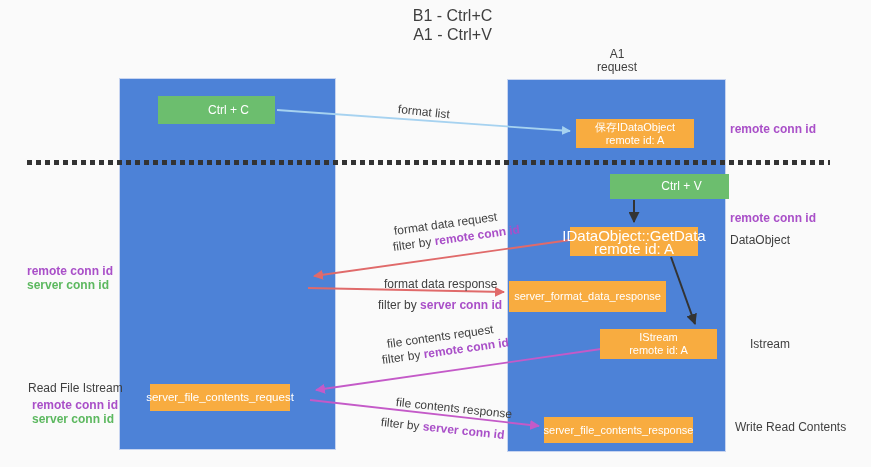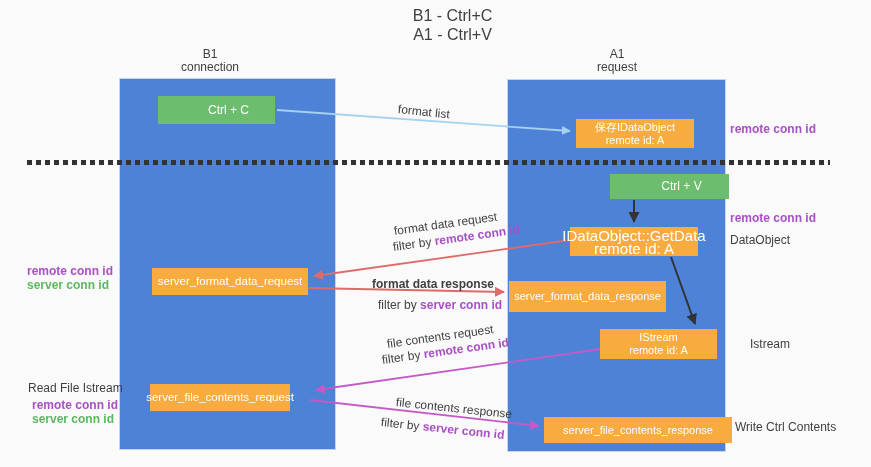--- a/index.html
+++ b/index.html
@@ -31,21 +31,21 @@
   .node.green{background:var(--box-green);padding-left:24px;}
   .node.orange{background:var(--box-orange);}
   .n-ctrl-c{left:158px;top:96px;width:117px;height:28px;font-size:12px;}
   .n-save{left:576px;top:119px;width:118px;height:29px;font-size:11px;}
   .n-ctrl-v{left:574px;top:174px;width:119px;height:25px;font-size:12px;margin-left:36px;}
   .n-getdata{left:570px;top:227px;width:128px;height:29px;font-size:15px;}
   .n-fmt-req{left:152px;top:268px;width:156px;height:27px;}
   .n-fmt-resp{left:509px;top:281px;width:157px;height:31px;font-size:11px;}
   .n-istream{left:600px;top:329px;width:117px;height:30px;font-size:11px;}
   .n-file-req{left:150px;top:384px;width:140px;height:27px;}
-  .n-file-resp{left:544px;top:417px;width:188px;height:26px;font-size:11px;}
+  .n-file-resp{left:544px;top:417px;width:149px;height:26px;font-size:11px;}
 
   .side-label{position:absolute;font-size:12px;white-space:nowrap;color:var(--text-dark);}
   .side-label.purple{color:var(--purple-text);font-weight:bold;}
   .side-label.green{color:var(--green-text);font-weight:bold;}
 
   .flow-label{position:absolute;font-size:12px;white-space:nowrap;color:var(--text-dark);transform-origin:left center;}
   .flow-label .hl-purple{color:var(--purple-text);font-weight:bold;}
   .rot-up{transform:rotate(-8deg);}
   .rot-dn{transform:rotate(6deg);}
 
@@ -60,24 +60,20 @@
 </head>
 <body>
 
 <div class="canvas">
 
   <div class="title">
     <div>B1 - Ctrl+C</div>
     <div>A1 - Ctrl+V</div>
   </div>
 
-  <div class="col-header left">
-    <div>B1</div>
-    <div>connection</div>
-  </div>
   <div class="col-header right">
     <div>A1</div>
     <div>request</div>
   </div>
 
   <div class="lifeline b1"></div>
   <div class="lifeline a1"></div>
 
   <div class="dashline"></div>
 
@@ -112,23 +108,20 @@
     <span>保存IDataObject</span>
     <span>remote id: A</span>
   </div>
   <div class="node green n-ctrl-v">
     <span>Ctrl + V</span>
   </div>
   <div class="node orange n-getdata">
     <span>IDataObject::GetData</span>
     <span>remote id: A</span>
   </div>
-  <div class="node orange n-fmt-req">
-    <span>server_format_data_request</span>
-  </div>
   <div class="node orange n-fmt-resp">
     <span>server_format_data_response</span>
   </div>
   <div class="node orange n-istream">
     <span>IStream</span>
     <span>remote id: A</span>
   </div>
   <div class="node orange n-file-req">
     <span>server_file_contents_request</span>
   </div>
@@ -136,40 +129,40 @@
     <span>server_file_contents_response</span>
   </div>
 
   <div class="flow-label rot-dn" style="left:398px;top:102px;">format list</div>
 
   <div class="flow-label rot-up" style="left:394px;top:224px;">format data request</div>
   <div class="flow-label rot-up" style="left:393px;top:240px;">
     <span>filter by</span>&nbsp;<span class="hl-purple">remote conn id</span>
   </div>
 
-  <div class="flow-label" style="left:372px;top:277px;font-weight:bold;">format data response</div>
+  <div class="flow-label" style="left:384px;top:277px;">format data response</div>
   <div class="flow-label" style="left:378px;top:298px;">
     <span>filter by</span>&nbsp;<span class="hl-purple">server conn id</span>
   </div>
 
   <div class="flow-label rot-up" style="left:387px;top:337px;">file contents request</div>
   <div class="flow-label rot-up" style="left:382px;top:353px;">
     <span>filter by</span>&nbsp;<span class="hl-purple">remote conn id</span>
   </div>
 
   <div class="flow-label rot-dn" style="left:396px;top:395px;">file contents response</div>
   <div class="flow-label rot-dn" style="left:381px;top:415px;">
     <span>filter by</span>&nbsp;<span class="hl-purple">server conn id</span>
   </div>
 
   <div class="side-label purple" style="left:730px;top:122px;">remote conn id</div>
   <div class="side-label purple" style="left:730px;top:211px;">remote conn id</div>
   <div class="side-label" style="left:730px;top:233px;">DataObject</div>
   <div class="side-label" style="left:750px;top:337px;">Istream</div>
-  <div class="side-label" style="left:735px;top:420px;">Write Ctrl Contents</div>
+  <div class="side-label" style="left:735px;top:420px;">Write Read Contents</div>
 
   <div class="side-label purple" style="left:27px;top:264px;">remote conn id</div>
   <div class="side-label green" style="left:27px;top:278px;">server conn id</div>
   <div class="side-label" style="left:28px;top:381px;">Read File Istream</div>
   <div class="side-label purple" style="left:32px;top:398px;">remote conn id</div>
   <div class="side-label green" style="left:32px;top:412px;">server conn id</div>
 
 </div>
 
 </body></html>

